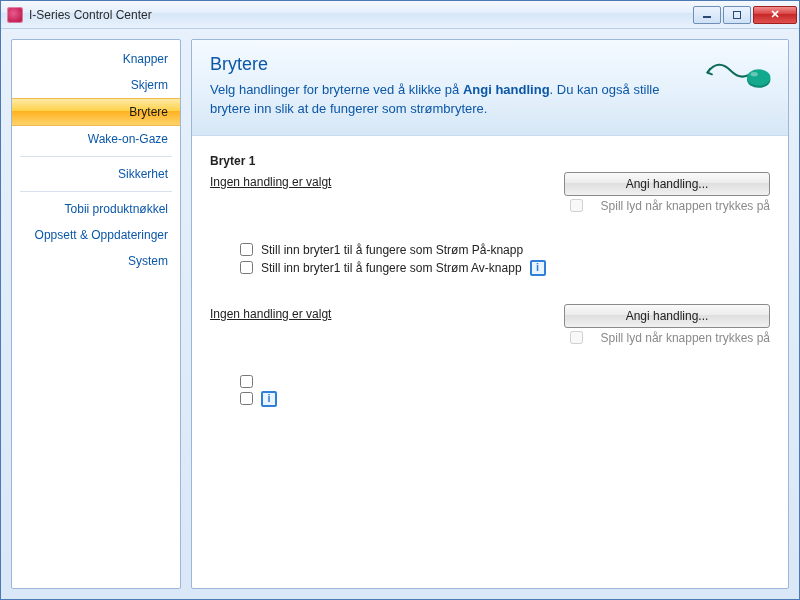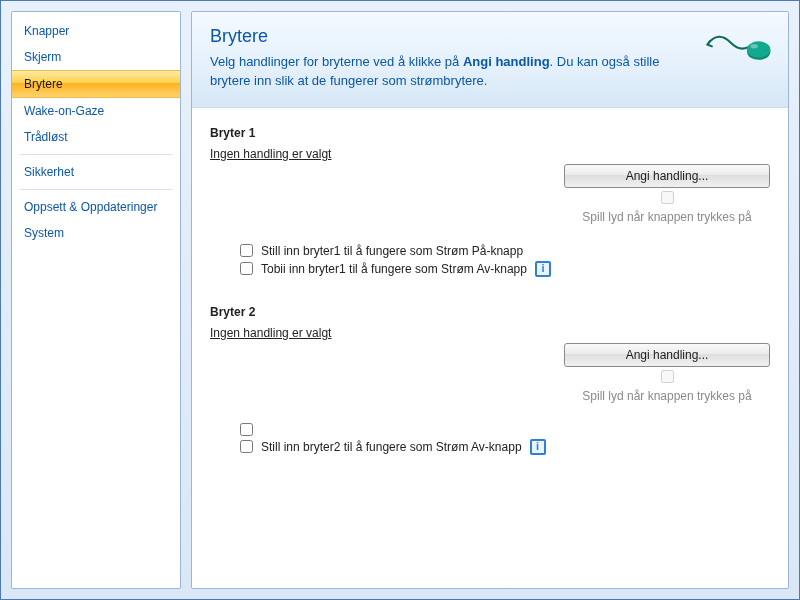--- a/index.html
+++ b/index.html
@@ -68,20 +68,21 @@
   .sidebar {
     width: 170px;
     padding: 6px 0;
     display: flex;
     flex-direction: column;
   }
   .side-item {
     padding: 6px 12px;
     color: #0b57a8;
     cursor: default;
+    text-align: right;
   }
   .side-item.selected {
     background: linear-gradient(to bottom, #ffe9a6 0%, #ffd24a 45%, #ffb220 46%, #ffd36b 100%);
     border-top: 1px solid #f0b94a;
     border-bottom: 1px solid #f0b94a;
     color: #1a1a1a;
   }
   .side-sep {
     height: 1px;
     background: #d6e2f1;
@@ -134,82 +135,95 @@
   .switch-group { margin-bottom: 28px; }
   .status-row {
     display: flex;
     align-items: flex-start;
     margin-bottom: 4px;
   }
   .status-text { flex: 1; padding-top: 3px; text-decoration: underline; }
   .action-col {
     width: 206px;
     text-align: right;
-    margin-top: 20px;
   }
   .btn {
     width: 206px;
     height: 24px;
     border: 1px solid #8a8a8a;
     border-radius: 3px;
     background: linear-gradient(to bottom, #fafafa 0%, #ececec 45%, #dedede 46%, #f1f1f1 100%);
     font-family: inherit;
     font-size: 12px;
     color: #222;
     cursor: default;
   }
   .play-sound {
     display: flex;
     align-items: center;
     justify-content: flex-end;
-    gap: 6px;
+    gap: 18px;
     color: #8a8a8a;
     font-size: 12px;
     margin-top: 3px;
-    flex-direction: column;
   }
   .play-sound input { margin:0; accent-color:#8a8a8a; }
   .chk-row {
     display: flex;
     align-items: center;
     gap: 8px;
     margin: 3px 0;
     padding-left: 30px;
   }
   .chk-row input { margin:0; }
-  .chkblock { margin-top: 20px; }
+  .chkblock { margin-top: 30px; }
   .info-icon {
     width: 16px; height: 16px;
     border: 2px solid #2f7fd6;
     border-radius: 2px;
     display: inline-flex;
     align-items: center;
     justify-content: center;
     color: #2f7fd6;
     font-weight: bold;
     font-size: 11px;
     line-height: 1;
     background: #eaf4fe;
   }
 </style>
 </head>
 <body>
 
 <div class="window">
+  <div class="titlebar">
+    <div class="app-icon"></div>
+    <div class="title-text">I-Series Control Center</div>
+    <div class="win-buttons">
+      <div class="win-btn">
+          <div class="min"></div>
+        </div>
+      <div class="win-btn">
+          <div class="sq"></div>
+        </div>
+      <div class="win-btn close">
+          <span>✕</span>
+        </div>
+    </div>
+  </div>
 
   <div class="body">
     <div class="panel sidebar">
       <div class="side-item">Knapper</div>
       <div class="side-item">Skjerm</div>
       <div class="side-item selected">Brytere</div>
       <div class="side-item">Wake-on-Gaze</div>
-      <div class="side-item">Trådløst</div>
       <div class="side-sep"></div>
       <div class="side-item">Sikkerhet</div>
       <div class="side-sep"></div>
+      <div class="side-item">Tobii produktnøkkel</div>
       <div class="side-item">Oppsett &amp; Oppdateringer</div>
       <div class="side-item">System</div>
     </div>
 
     <div class="panel main">
       <div class="header-block">
         <h1>Brytere</h1>
         <div class="header-desc">
           <span>Velg handlinger for bryterne ved å klikke på </span><b>Angi handling</b><span>. Du kan også stille brytere inn slik at de fungerer som strømbrytere.</span>
         </div>
@@ -236,45 +250,43 @@
               </div>
             </div>
           </div>
           <div class="chkblock">
             <div class="chk-row">
               <input type="checkbox" style="">
               <span>Still inn bryter1 til å fungere som Strøm På-knapp</span>
             </div>
             <div class="chk-row">
               <input type="checkbox" style="">
-              <span>Tobii inn bryter1 til å fungere som Strøm Av-knapp</span>
+              <span>Still inn bryter1 til å fungere som Strøm Av-knapp</span>
               <span class="info-icon">i</span>
             </div>
           </div>
         </div>
 
         <div class="switch-group">
-          <div class="group-title">Bryter 2</div>
           <div class="status-row">
             <div class="status-text">Ingen handling er valgt</div>
             <div class="action-col">
               <button class="btn">Angi handling...</button>
               <div class="play-sound">
                 <input type="checkbox" disabled="" style="">
                 <span>Spill lyd når knappen trykkes på</span>
               </div>
             </div>
           </div>
           <div class="chkblock">
             <div class="chk-row">
               <input type="checkbox" style="">
             </div>
             <div class="chk-row">
               <input type="checkbox" style="">
-              <span>Still inn bryter2 til å fungere som Strøm Av-knapp</span>
               <span class="info-icon">i</span>
             </div>
           </div>
         </div>
 
       </div>
     </div>
   </div>
 </div>
 

